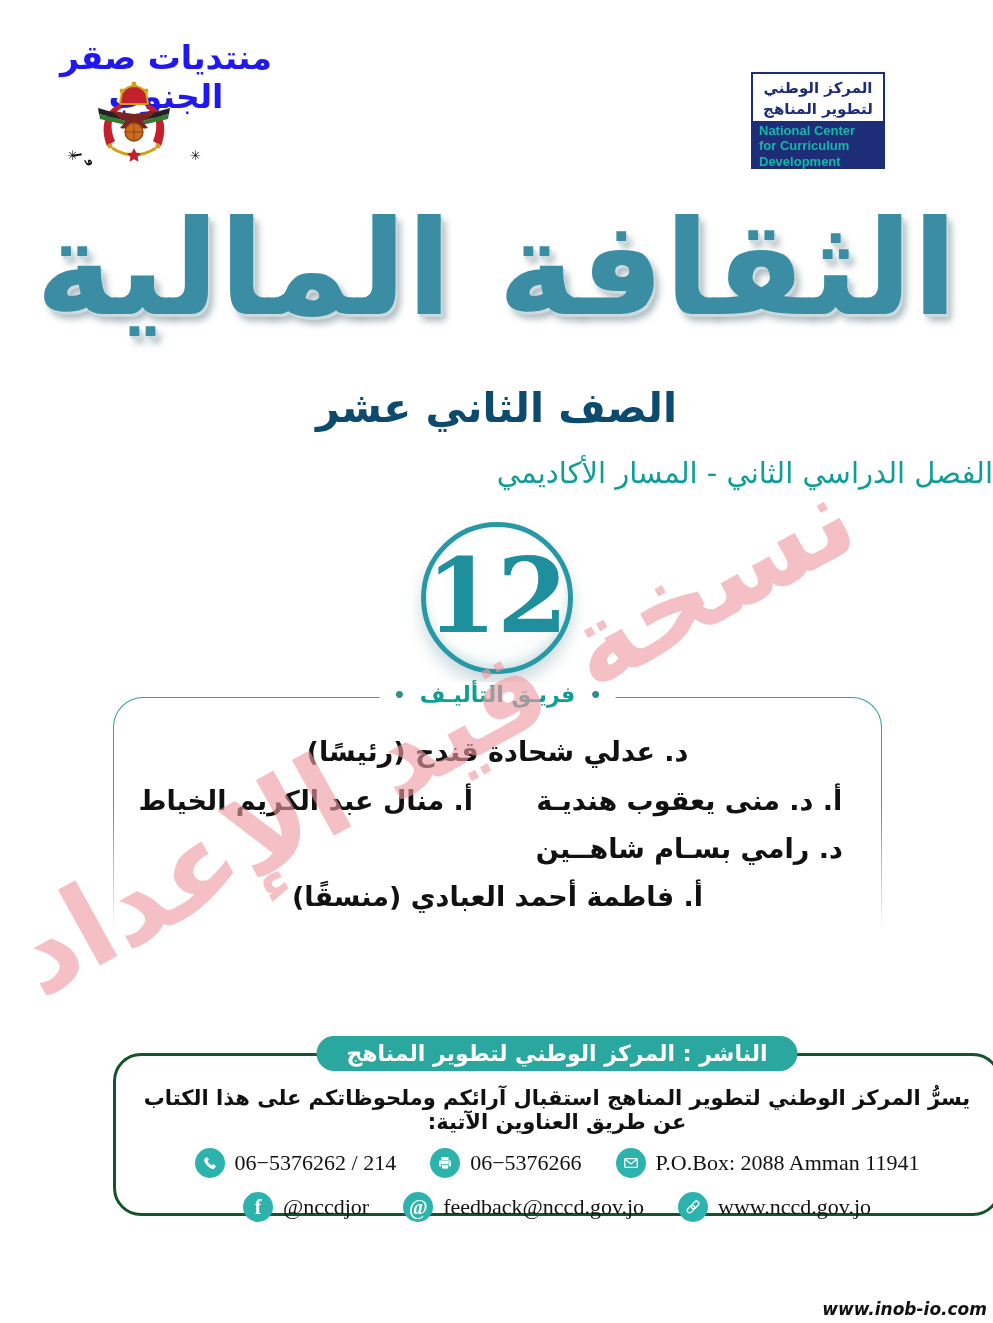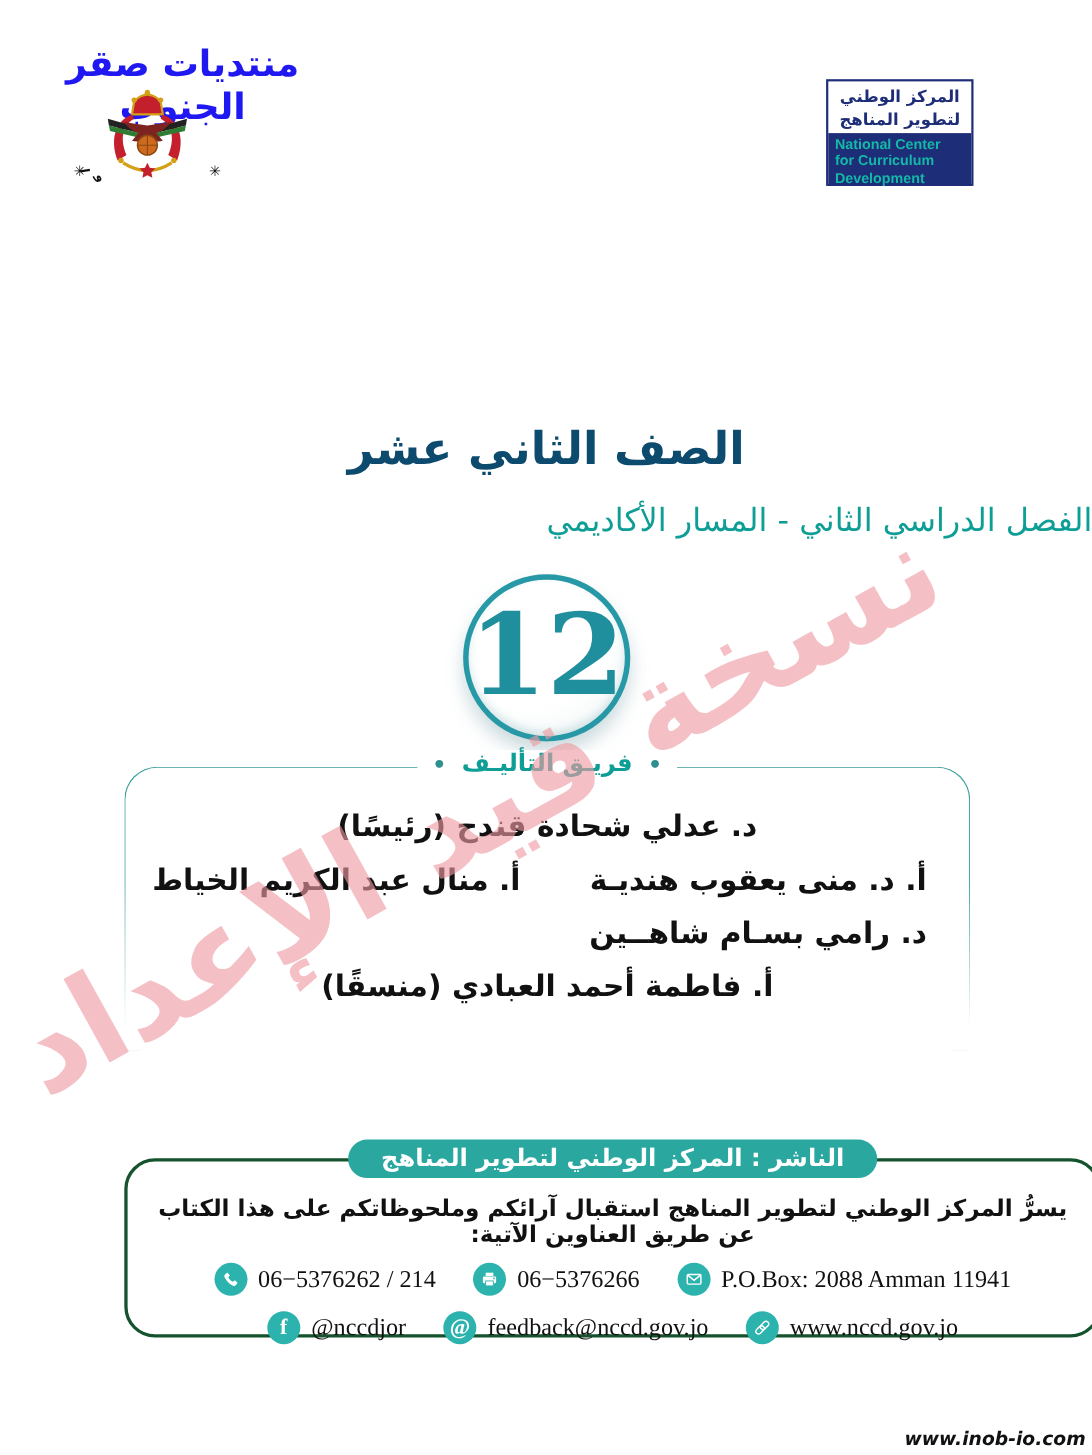--- a/index.html
+++ b/index.html
@@ -207,20 +207,21 @@
       <span>المركز الوطني</span>
       <span>لتطوير المناهج</span>
     </div>
     <div class="en">
       <div>National Center</div>
       <div>for Curriculum</div>
       <div>Development</div>
     </div>
   </div>
 
+  <div class="main-title">الثقافة المالية</div>
 
   <div class="grade-line">الصف الثاني عشر</div>
   <div class="semester-line">الفصل الدراسي الثاني - المسار الأكاديمي</div>
 
   <div class="grade-circle">
     <span class="num">12</span>
   </div>
 
   <div class="draft-watermark">نسخة قيد الإعداد</div>
 

